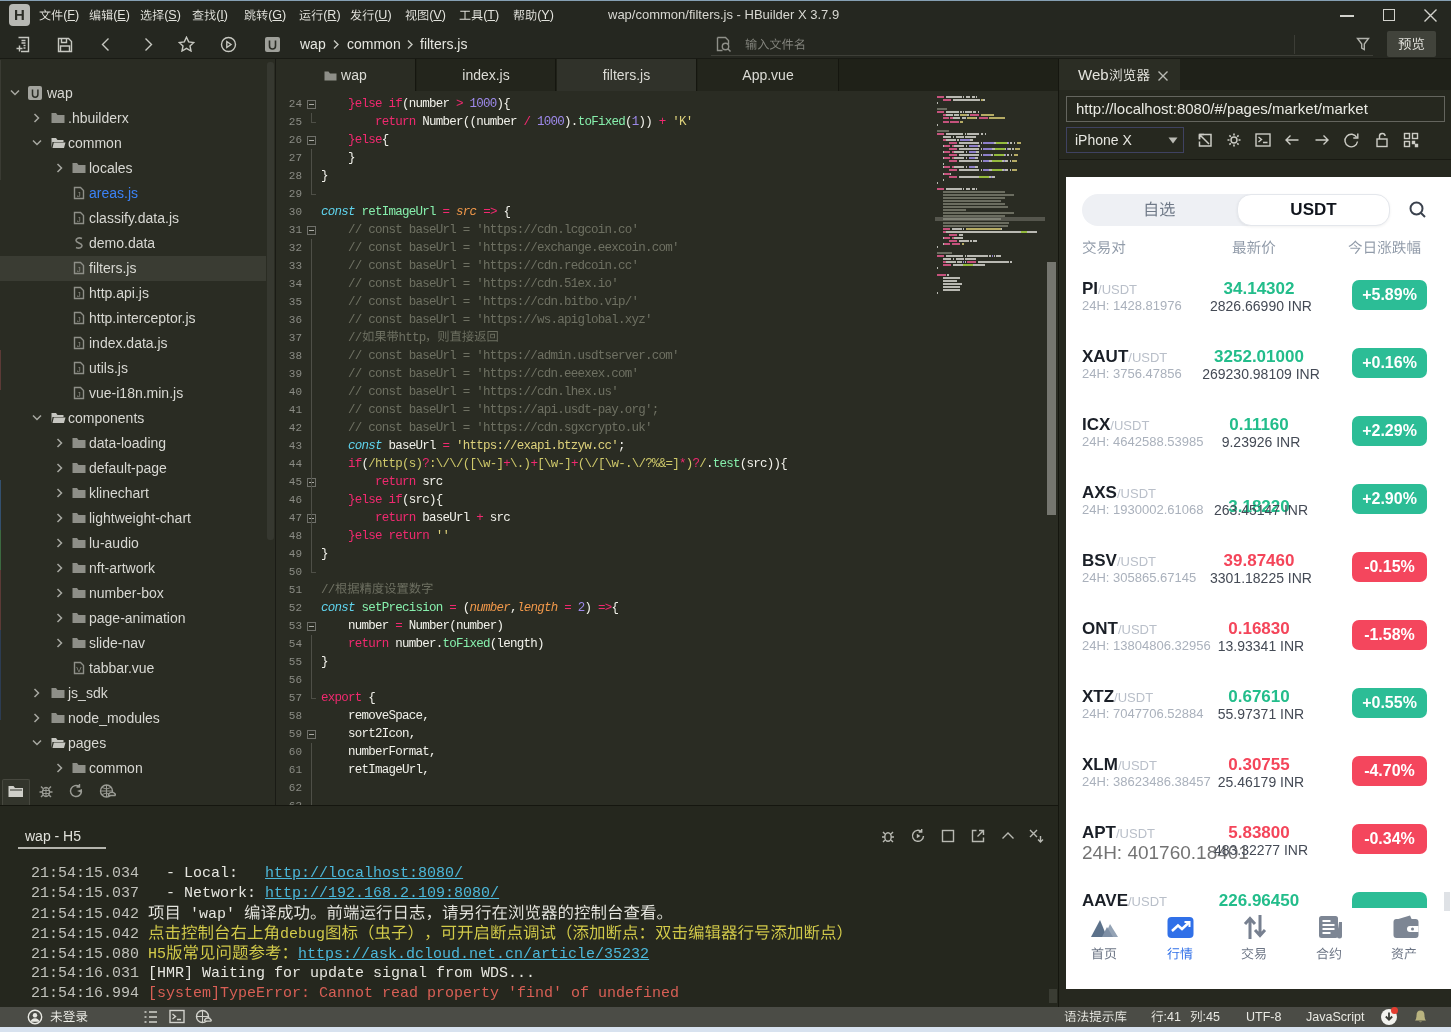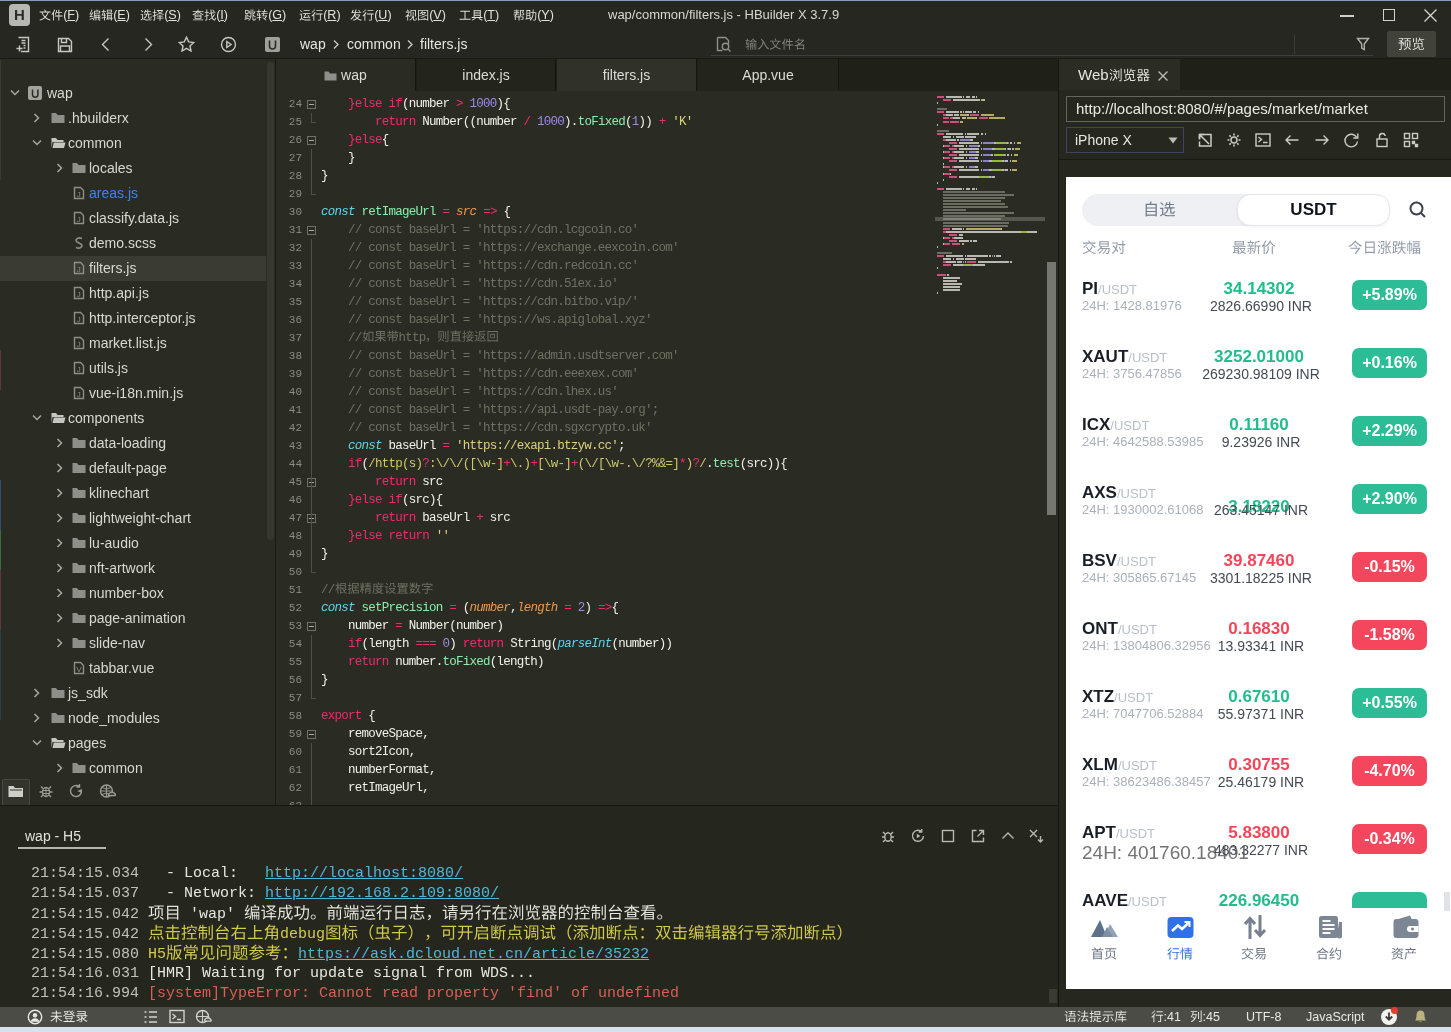--- a/index.html
+++ b/index.html
@@ -283,41 +283,41 @@
   </svg>
 <div class="ab" style="left:89px;top:181px;height:25px;line-height:25px;font-size:14px;color:#3b82f6">areas.js</div>
 <svg class="ic" style="left:73px;top:211px;stroke:#8e8f88" width="12" height="14">
     <path d="M1.5 1.5 h6 l3 3 v8 h-9 z"></path>
     <text x="5.8" y="10.5" fill="#8e8f88" stroke="none" font-size="8" font-family="Liberation Sans" text-anchor="middle">J</text>
   </svg>
 <div class="ab" style="left:89px;top:206px;height:25px;line-height:25px;font-size:14px;color:#d8d8d3">classify.data.js</div>
 <svg class="ic" style="left:73px;top:236px;stroke:#8e8f88;stroke-width:1.6" width="12" height="14">
     <path d="M9 2.5 c-3.5-1.5-6 0-6 2 c0 2.5 6 2.5 6 5 c0 2-2.5 3.5-6 2"></path>
   </svg>
-<div class="ab" style="left:89px;top:231px;height:25px;line-height:25px;font-size:14px;color:#d8d8d3">demo.scss</div>
+<div class="ab" style="left:89px;top:231px;height:25px;line-height:25px;font-size:14px;color:#d8d8d3">demo.data</div>
 <svg class="ic" style="left:73px;top:261px;stroke:#8e8f88" width="12" height="14">
     <path d="M1.5 1.5 h6 l3 3 v8 h-9 z"></path>
     <text x="5.8" y="10.5" fill="#8e8f88" stroke="none" font-size="8" font-family="Liberation Sans" text-anchor="middle">J</text>
   </svg>
 <div class="ab" style="left:89px;top:256px;height:25px;line-height:25px;font-size:14px;color:#d8d8d3">filters.js</div>
 <svg class="ic" style="left:73px;top:286px;stroke:#8e8f88" width="12" height="14">
     <path d="M1.5 1.5 h6 l3 3 v8 h-9 z"></path>
     <text x="5.8" y="10.5" fill="#8e8f88" stroke="none" font-size="8" font-family="Liberation Sans" text-anchor="middle">J</text>
   </svg>
 <div class="ab" style="left:89px;top:281px;height:25px;line-height:25px;font-size:14px;color:#d8d8d3">http.api.js</div>
 <svg class="ic" style="left:73px;top:311px;stroke:#8e8f88" width="12" height="14">
     <path d="M1.5 1.5 h6 l3 3 v8 h-9 z"></path>
     <text x="5.8" y="10.5" fill="#8e8f88" stroke="none" font-size="8" font-family="Liberation Sans" text-anchor="middle">J</text>
   </svg>
 <div class="ab" style="left:89px;top:306px;height:25px;line-height:25px;font-size:14px;color:#d8d8d3">http.interceptor.js</div>
 <svg class="ic" style="left:73px;top:336px;stroke:#8e8f88" width="12" height="14">
     <path d="M1.5 1.5 h6 l3 3 v8 h-9 z"></path>
     <text x="5.8" y="10.5" fill="#8e8f88" stroke="none" font-size="8" font-family="Liberation Sans" text-anchor="middle">J</text>
   </svg>
-<div class="ab" style="left:89px;top:331px;height:25px;line-height:25px;font-size:14px;color:#d8d8d3">market.list.js</div>
+<div class="ab" style="left:89px;top:331px;height:25px;line-height:25px;font-size:14px;color:#d8d8d3">index.data.js</div>
 <svg class="ic" style="left:73px;top:361px;stroke:#8e8f88" width="12" height="14">
     <path d="M1.5 1.5 h6 l3 3 v8 h-9 z"></path>
     <text x="5.8" y="10.5" fill="#8e8f88" stroke="none" font-size="8" font-family="Liberation Sans" text-anchor="middle">J</text>
   </svg>
 <div class="ab" style="left:89px;top:356px;height:25px;line-height:25px;font-size:14px;color:#d8d8d3">utils.js</div>
 <svg class="ic" style="left:73px;top:386px;stroke:#8e8f88" width="12" height="14">
     <path d="M1.5 1.5 h6 l3 3 v8 h-9 z"></path>
     <text x="5.8" y="10.5" fill="#8e8f88" stroke="none" font-size="8" font-family="Liberation Sans" text-anchor="middle">J</text>
   </svg>
 <div class="ab" style="left:89px;top:381px;height:25px;line-height:25px;font-size:14px;color:#d8d8d3">vue-i18n.min.js</div>
@@ -557,21 +557,20 @@
             <use href="#u636e" x="1000"></use>
             <use href="#u7cbe" x="2000"></use>
             <use href="#u5ea6" x="3000"></use>
             <use href="#u8bbe" x="4000"></use>
             <use href="#u7f6e" x="5000"></use>
             <use href="#u6570" x="6000"></use>
             <use href="#u5b57" x="7000"></use>
           </svg></s></div>
       <div class="ln"><s class="ct">const</s><s class="w"> </s><s class="fn">setPrecision</s><s class="w"> </s><s class="kw">=</s><s class="w"> (</s><s class="oa">number</s><s class="w">,</s><s class="oa">length</s><s class="w"> </s><s class="kw">=</s><s class="w"> </s><s class="nm">2</s><s class="w">) </s><s class="kw">=&gt;</s><s class="w">{</s></div>
       <div class="ln"><s class="w">    number </s><s class="kw">=</s><s class="w"> Number(number)</s></div>
-      <div class="ln"><s class="w">    </s><s class="kw">if</s><s class="w">(length </s><s class="kw">===</s><s class="w"> </s><s class="nm">0</s><s class="w">) </s><s class="kw">return</s><s class="w"> String(</s><s class="ct">parseInt</s><s class="w">(number))</s></div>
       <div class="ln"><s class="w">    </s><s class="kw">return</s><s class="w"> number.</s><s class="fn">toFixed</s><s class="w">(length)</s></div>
       <div class="ln"><s class="w">}</s></div>
       <div class="ln"></div>
       <div class="ln"><s class="kw">export</s><s class="w"> {</s></div>
       <div class="ln"><s class="w">    removeSpace,</s></div>
       <div class="ln"><s class="w">    sort2Icon,</s></div>
       <div class="ln"><s class="w">    numberFormat,</s></div>
       <div class="ln"><s class="w">    retImageUrl,</s></div>
     </div>
   </div>

